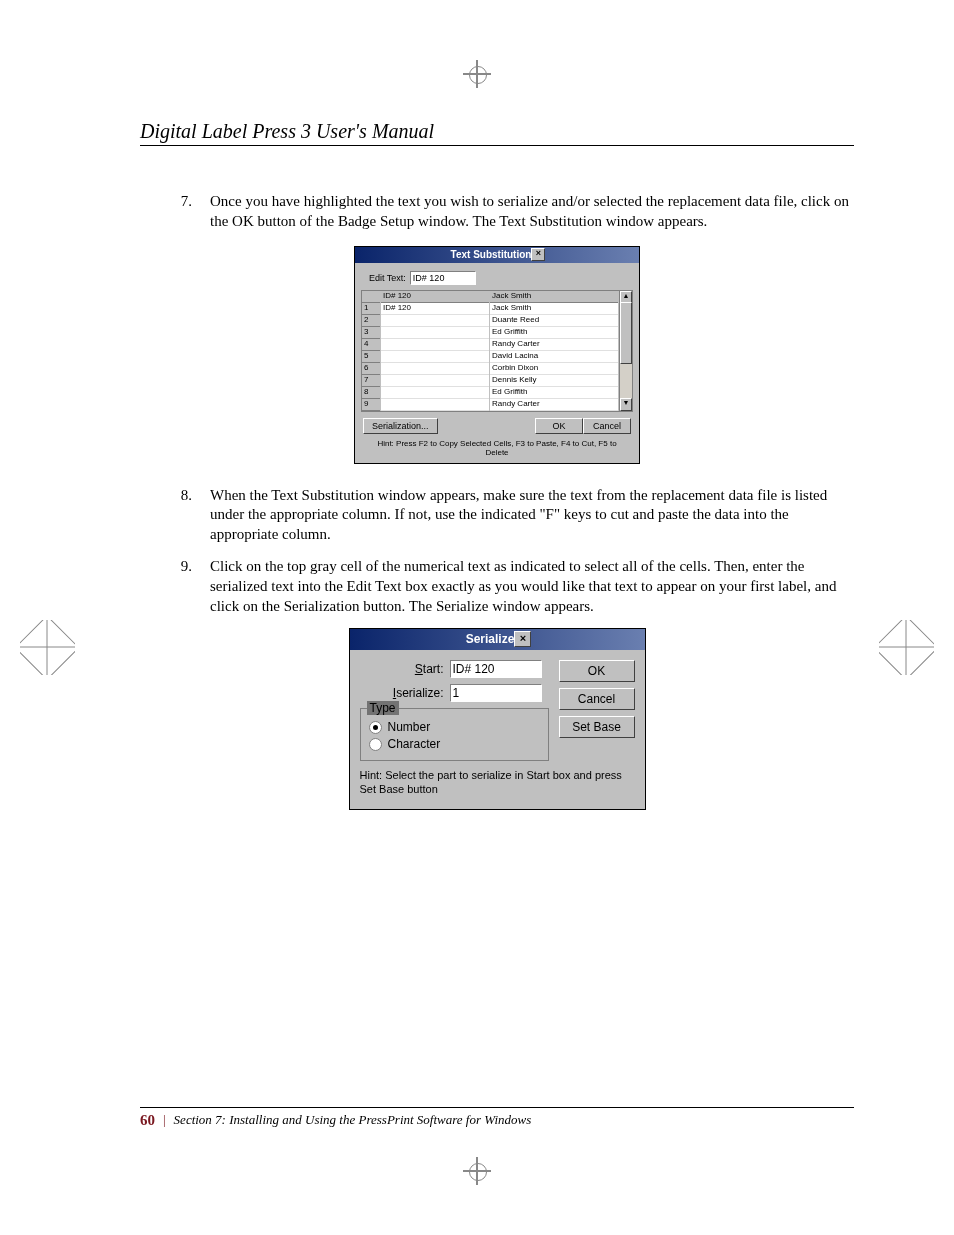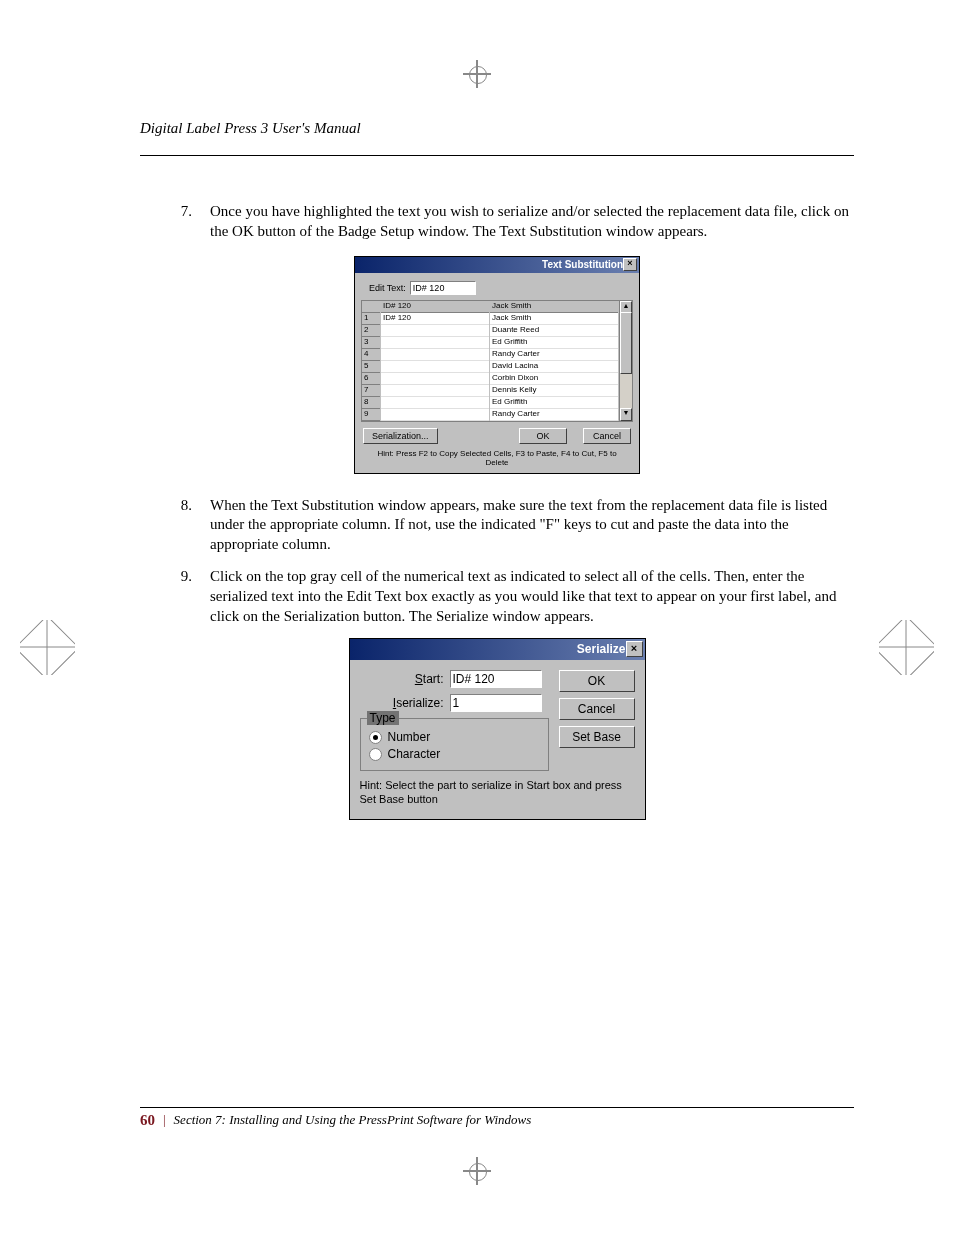--- a/index.html
+++ b/index.html
@@ -36,23 +36,23 @@
 
   .page {
     position: absolute;
     left: 140px;
     right: 100px;
     top: 120px;
     bottom: 90px;
   }
   .running-head {
     font-style: italic;
-    font-size: 15px;
+    font-size: 20px;
     border-bottom: 1px solid #000;
-    padding-bottom: 18px;
+    padding-bottom: 2px;
     margin-bottom: 46px;
   }
   ol.steps {
     list-style: none;
     padding: 0; margin: 0;
   }
   ol.steps > li {
     display: flex;
     gap: 18px;
     margin-bottom: 12px;
@@ -77,21 +77,21 @@
     font-family: Tahoma, Arial, sans-serif;
     color: #000;
   }
   .titlebar {
     background: linear-gradient(90deg,#0a246a,#6a7fb0);
     color: #fff;
     font-size: 10px;
     font-weight: bold;
     padding: 1px 2px 2px 4px;
     display: flex;
-    justify-content: flex-end;
+    justify-content: center;
     align-items: center;
   }
   .titlebar .xbtn {
     background: #c0c0c0; color:#000;
     border-top:1px solid #fff; border-left:1px solid #fff;
     border-right:1px solid #404040; border-bottom:1px solid #404040;
     width:12px; height:11px; font-size:9px; line-height:9px; text-align:center;
     font-family: Arial;
   }
   .dlg1 { width: 284px; }
@@ -113,21 +113,21 @@
   .ghead { background:#c0c0c0; border-bottom:1px solid #808080; height:11px; padding:0 2px; white-space:nowrap; overflow:hidden; }
   .gcell { height:11px; border-bottom:1px solid #e0e0e0; padding:0 2px; white-space:nowrap; overflow:hidden;}
   .rowcol { width:18px; background:#c0c0c0; }
   .rowcol .gcell{ background:#c0c0c0; border-bottom:1px solid #808080;}
   .idcol { width:108px; }
   .namecol { width:128px; }
   .scroll { width:12px; background:#c0c0c0; border-left:1px solid #808080; position:relative;}
   .scroll .sbtn{ height:11px; background:#c0c0c0; border-top:1px solid #fff; border-left:1px solid #fff; border-right:1px solid #404040; border-bottom:1px solid #404040; font-size:7px; text-align:center;}
   .scroll .track{ position:absolute; top:11px; bottom:11px; left:0; right:0; background:#d4d0c8;}
   .scroll .thumb{ position:absolute; top:11px; left:0; right:0; height:60px; background:#c0c0c0; border-top:1px solid #fff; border-left:1px solid #fff; border-right:1px solid #404040; border-bottom:1px solid #404040;}
-  .btnrow { display:flex; gap:16px; margin:6px 0 4px 0; padding:0 2px;}
+  .btnrow { display:flex; gap:0; margin:6px 0 4px 0; padding:0 2px;}
   .wbtn {
     background:#c0c0c0;
     border-top:1px solid #fff; border-left:1px solid #fff;
     border-right:1px solid #404040; border-bottom:1px solid #404040;
     font-size:9px; padding:2px 8px; font-family:Tahoma,Arial;
   }
   .hint { font-size:8px; padding:1px 4px 2px 4px;text-align:center; }
 
   
   .dlg2 { width:295px; }

